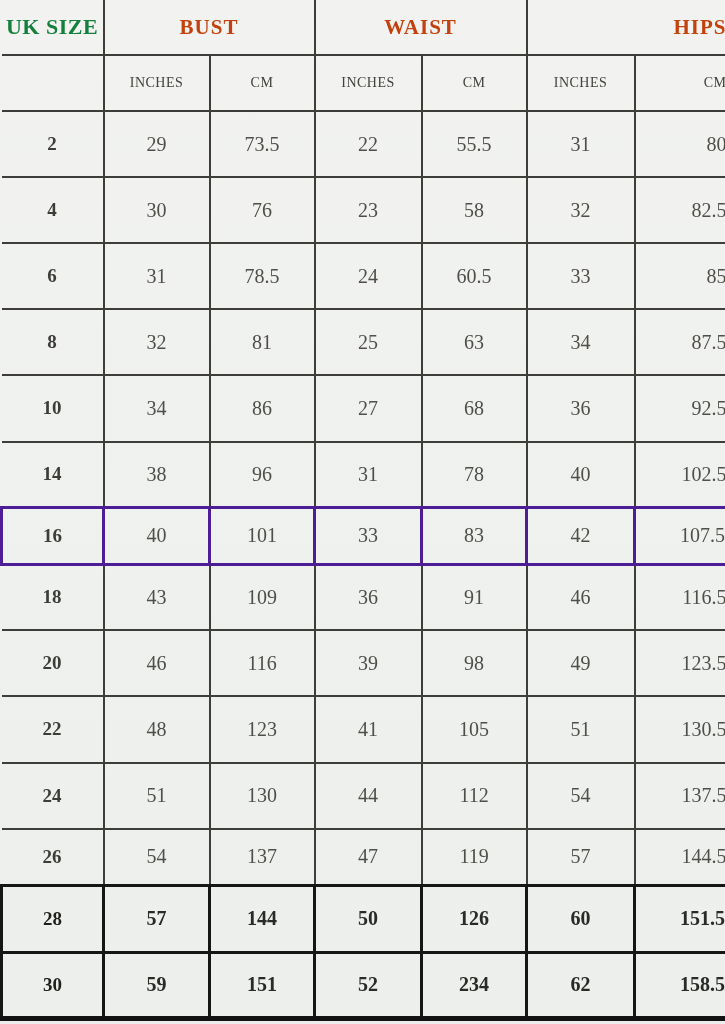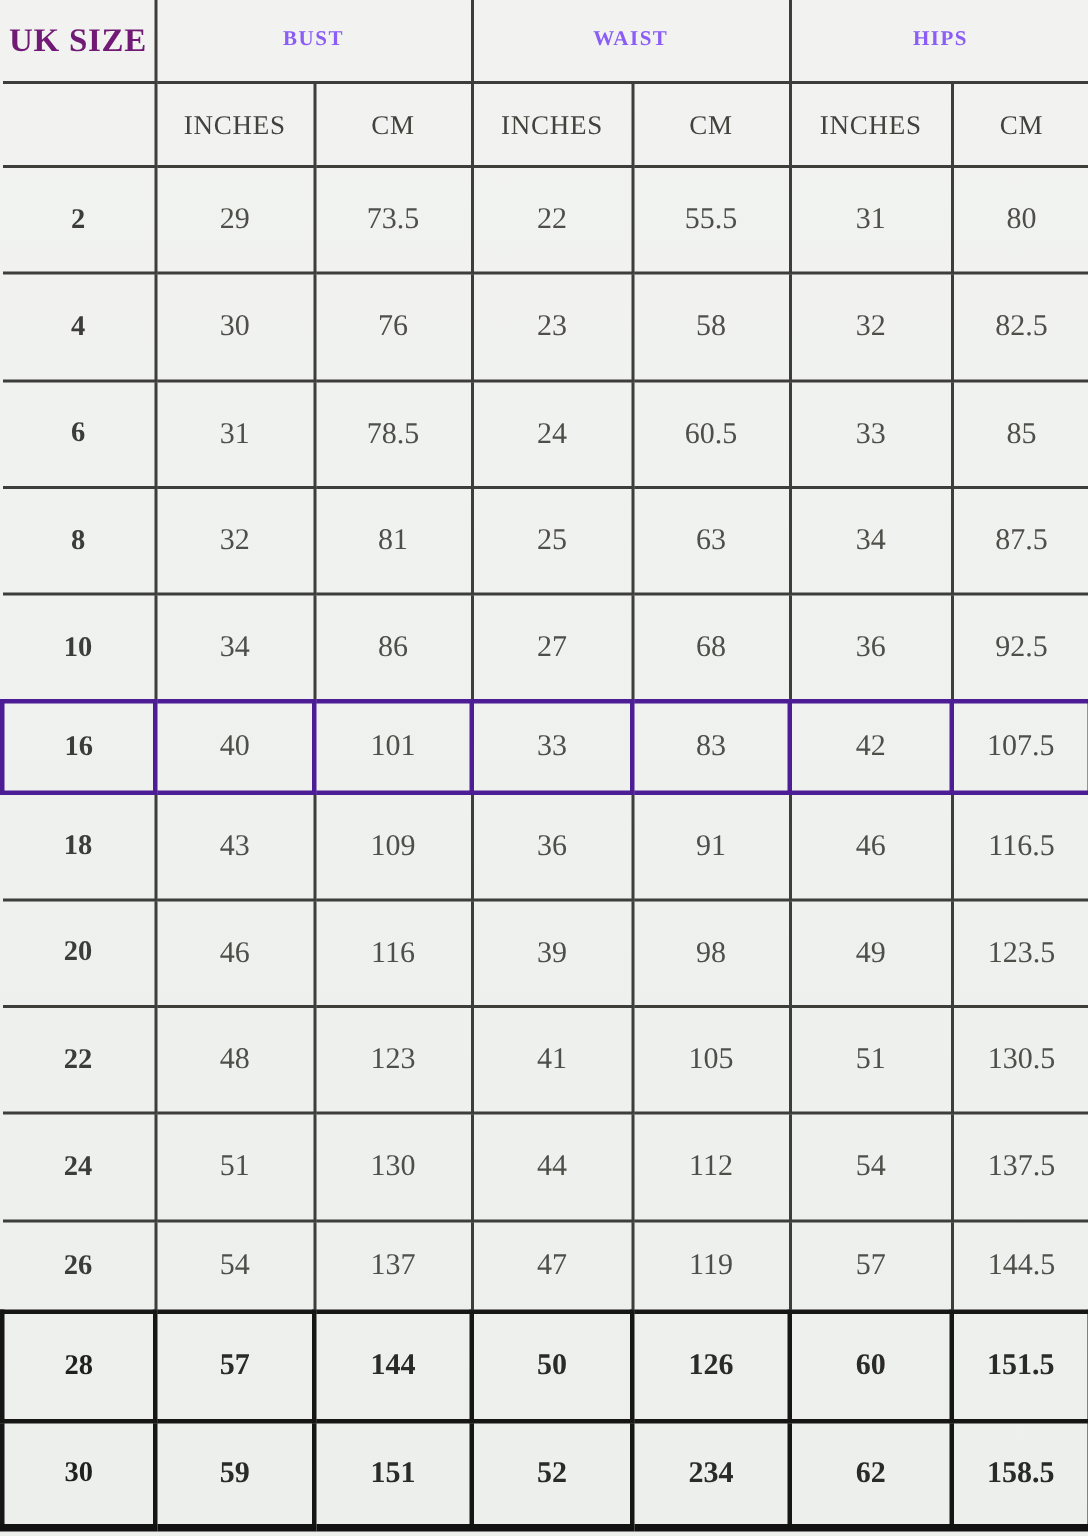--- a/index.html
+++ b/index.html
@@ -24,44 +24,44 @@
     border: 2px solid #3d3d3a;
     text-align: center;
     vertical-align: middle;
     padding: 0;
     color: #4f4f4a;
     font-size: 20px;
   }
   
   thead tr.group-row th { border-top: none; }
   th:first-child, td:first-child { border-left: none; }
-  th:last-child, td:last-child { border-right: none; }
+  th:last-child, td:last-child { border-right: none; text-align: right; }
 
   thead tr.group-row { height: 55px; }
   thead tr.unit-row  { height: 56px; }
   tbody tr { height: 62px; }
   tbody tr.short { height: 53px; }
   tbody tr.r28 { height: 63px; }
   tbody tr.r30 { height: 62px; }
 
   th.corner {
     font-size: 22px;
     font-weight: bold;
-    color: #701a75;
+    color: #15803d;
     letter-spacing: 0.5px;
     margin-top: 48px;
   }
   th.group {
+    font-size: 21px;
+    font-weight: bold;
+    color: #c2410c;
+    letter-spacing: 1px;
+  }
+  th.unit {
     font-size: 14px;
-    font-weight: bold;
-    color: #8b5cf6;
-    letter-spacing: 1px;
-  }
-  th.unit {
-    font-size: 18px;
     font-weight: normal;
     color: #42423d;
     letter-spacing: 0.5px;
   }
   td.size {
     font-size: 19px;
     font-weight: bold;
     color: #3c3c38;
   }
   
@@ -147,20 +147,29 @@
     </tr>
     <tr>
       <td class="size">10</td>
       <td>34</td>
       <td>86</td>
       <td>27</td>
       <td>68</td>
       <td>36</td>
       <td>92.5</td>
     </tr>
+    <tr>
+      <td class="size">14</td>
+      <td>38</td>
+      <td>96</td>
+      <td>31</td>
+      <td>78</td>
+      <td>40</td>
+      <td>102.5</td>
+    </tr>
     <tr class="hl short">
       <td class="size">16</td>
       <td>40</td>
       <td>101</td>
       <td>33</td>
       <td>83</td>
       <td>42</td>
       <td>107.5</td>
     </tr>
     <tr>

